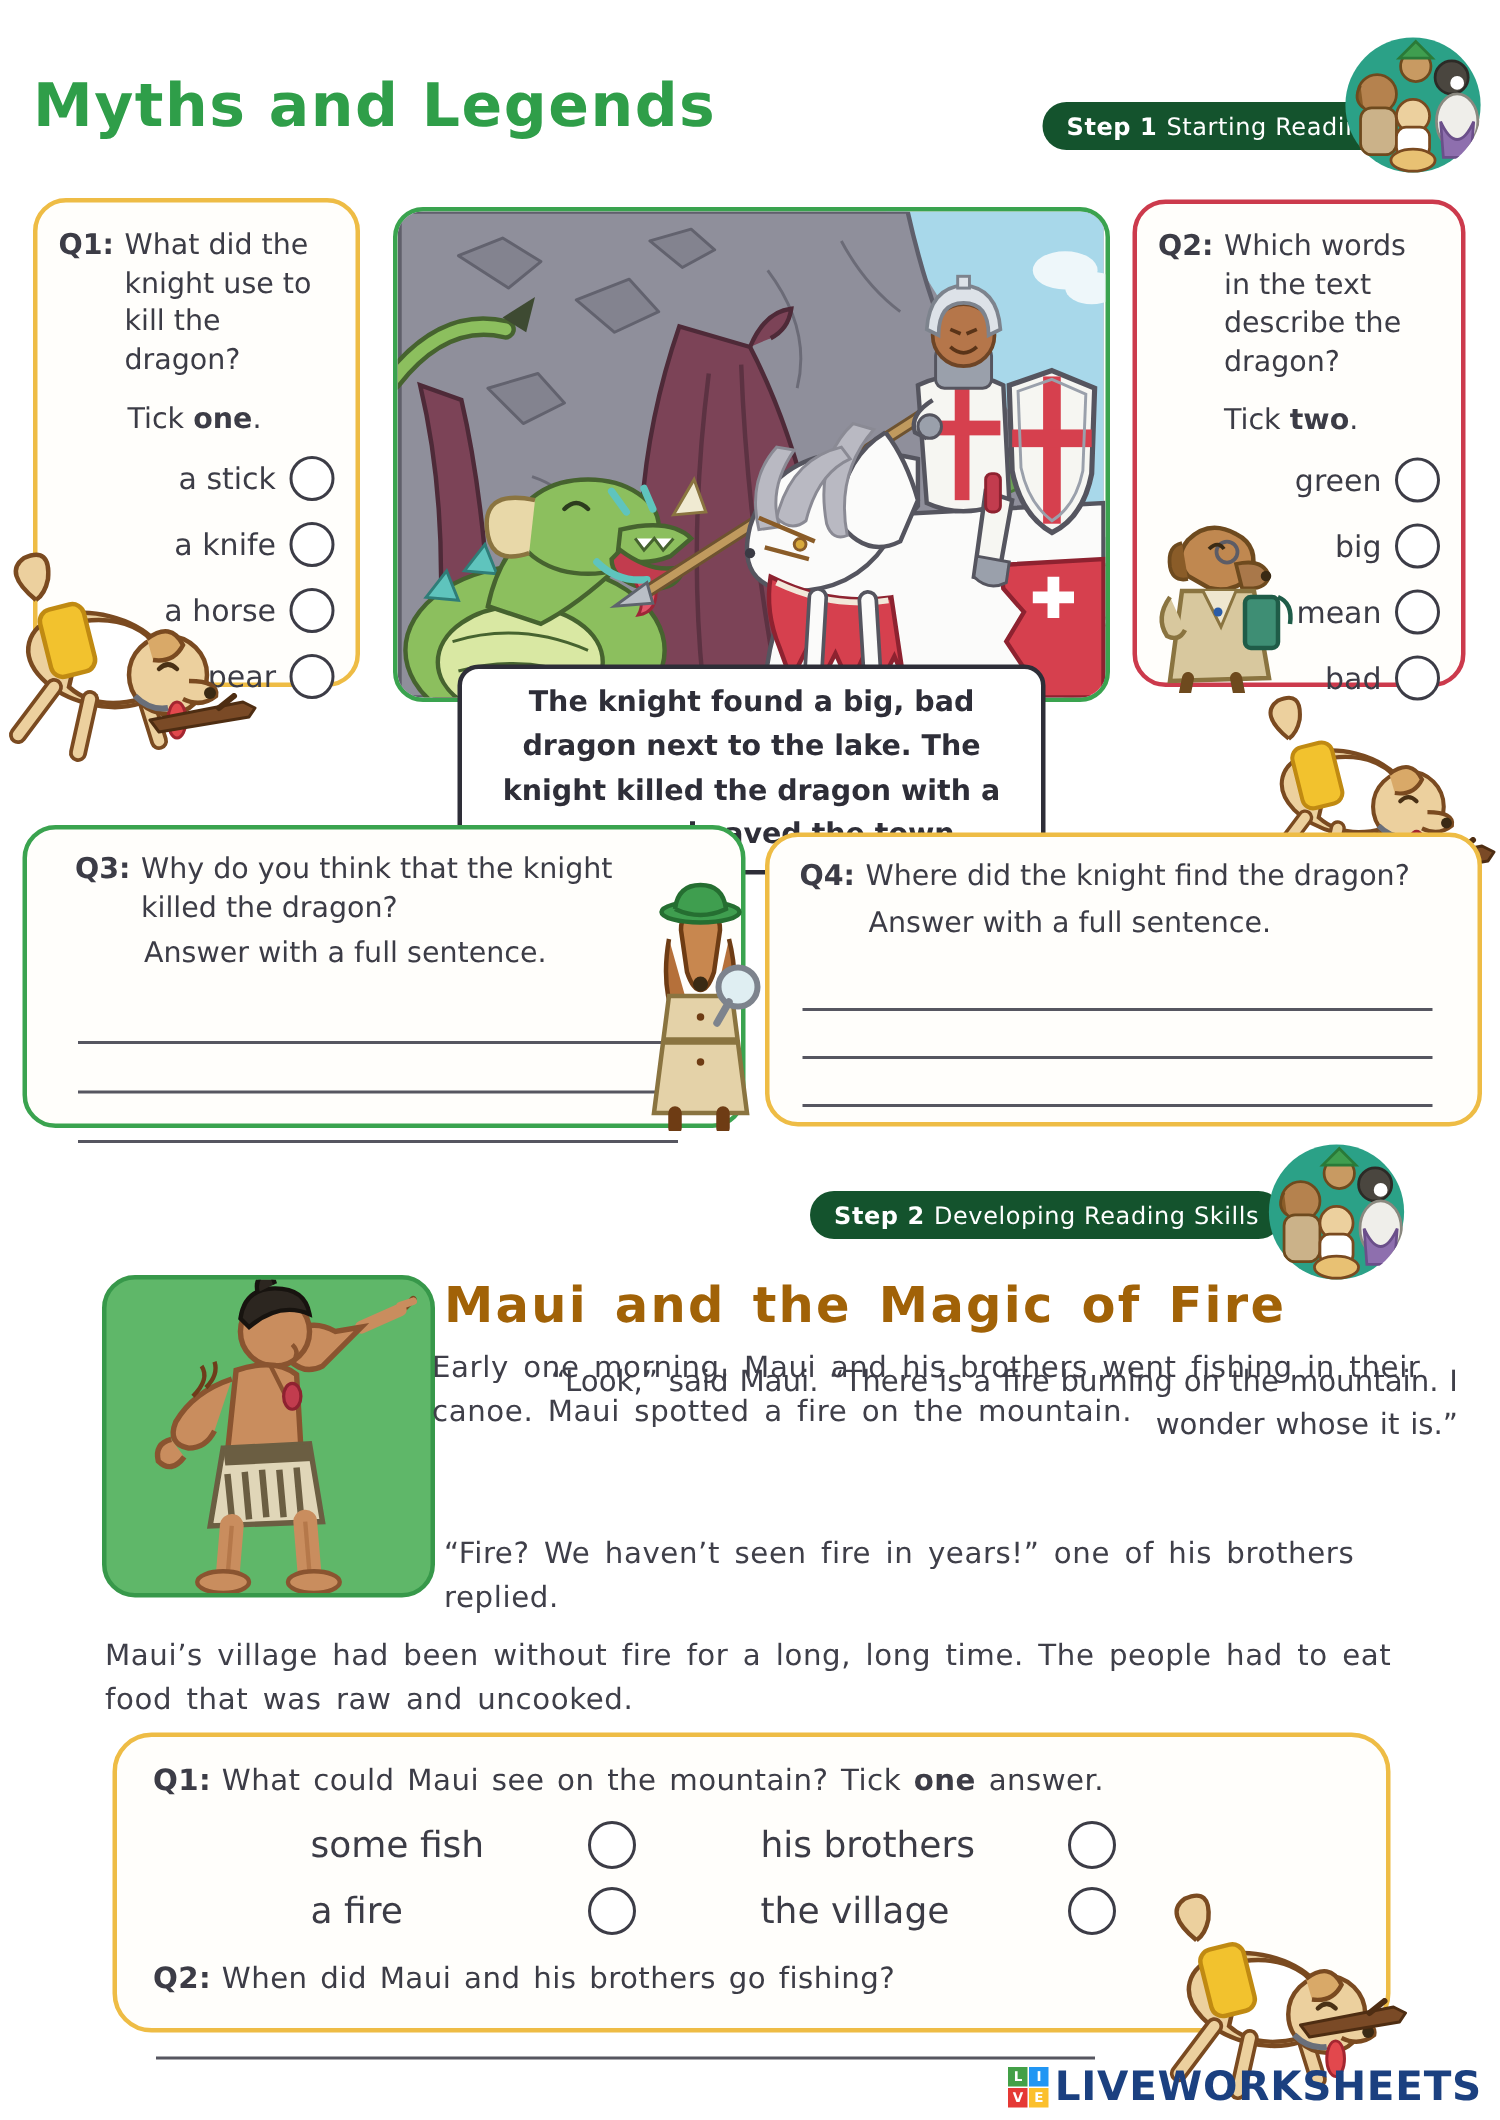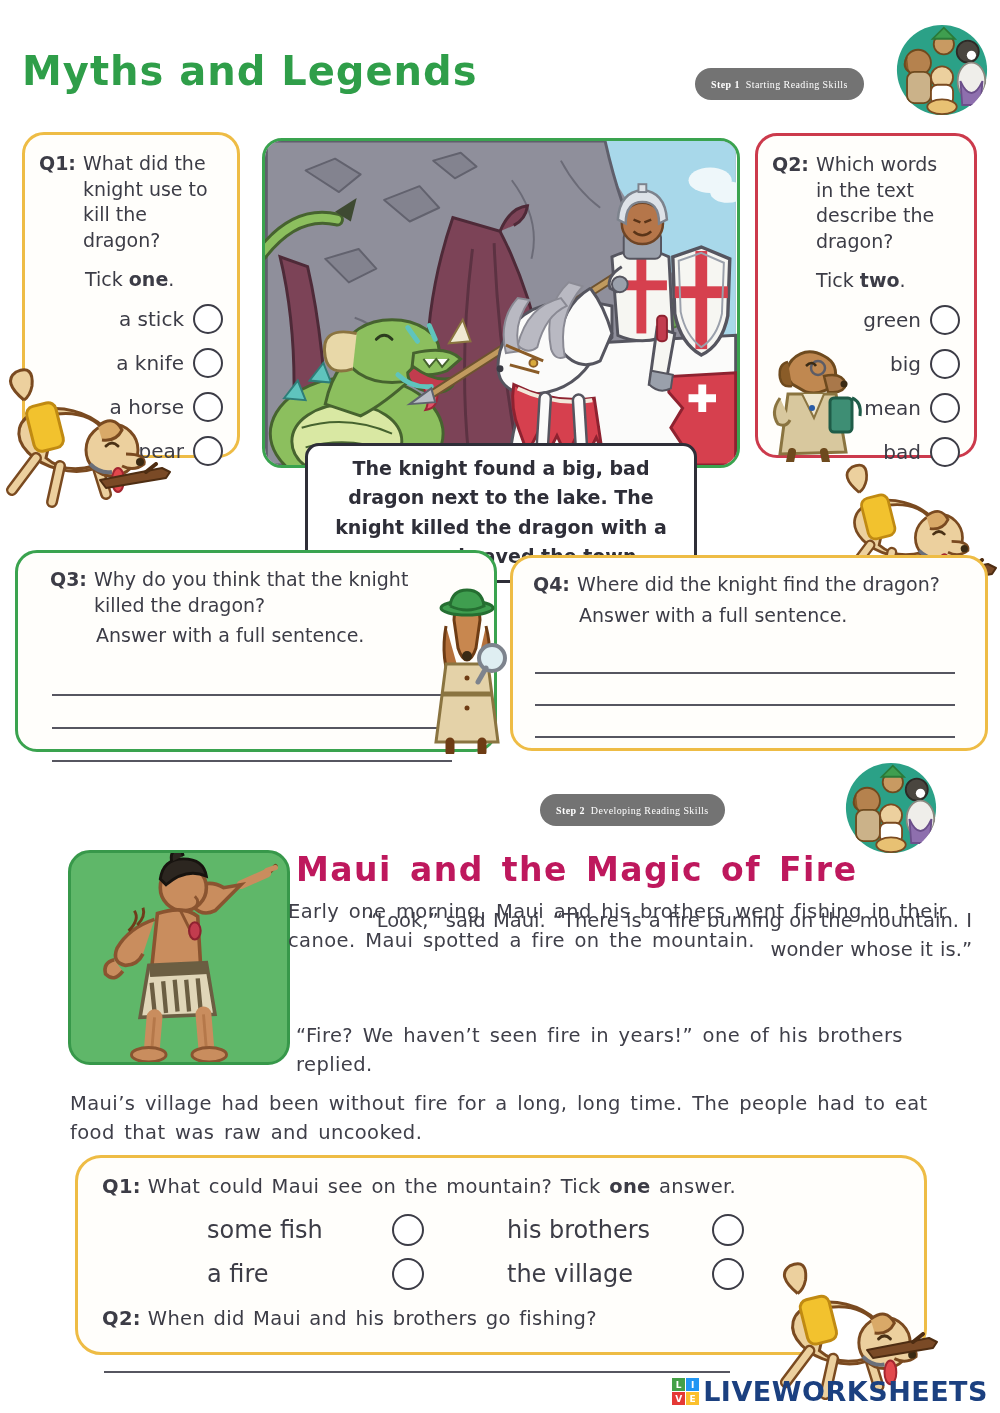--- a/index.html
+++ b/index.html
@@ -4,22 +4,22 @@
 <style>
   html,body { margin:0; padding:0; background:#ffffff; }
   .page {
     position:relative; width:1000px; height:1413px; background:#ffffff;
     font-family:"DejaVu Sans","Liberation Sans",sans-serif; color:#3c3c46; overflow:hidden;border-radius:21px;
   }
   .abs { position:absolute; }
 
   
   .main-title { left:22px; top:48px; font-size:40px; font-weight:bold; color:#2f9e49; letter-spacing:1px; }
-  .step-badge { height:32px; background:#737373; border-radius:16px; color:#ffffff;
-    display:flex; align-items:center; padding:0 16px; font-size:10px; letter-spacing:.4px; white-space:nowrap;font-family:Liberation Serif, serif; }
+  .step-badge { height:32px; background:#14532d; border-radius:16px; color:#ffffff;
+    display:flex; align-items:center; padding:0 16px; font-size:16px; letter-spacing:.4px; white-space:nowrap; }
   .step-badge b { margin-right:6px; }
   .badge-circle { border-radius:50%; overflow:hidden; }
 
   
   .qbox { background:#fffefb; border-radius:22px; box-sizing:border-box; }
   .b-gold { border:3px solid #eebc45; }
   .b-red  { border:3px solid #cc3a4c; }
   .b-green{ border:3px solid #3aa34f; }
   .q-head { display:flex; font-size:19px; line-height:1.35; }
   .q-num  { font-weight:bold; margin-right:7px; flex:0 0 auto; }
@@ -31,21 +31,21 @@
   .instr { font-size:19px; margin-left:46px; margin-top:6px; }
 
   
   .scene { left:262px; top:138px; width:478px; height:330px; border:3px solid #3aa34f;
     border-radius:20px; overflow:hidden; box-sizing:border-box; }
   .caption-box { left:305px; top:443px; width:392px; background:#ffffff; border:3px solid #2e2e38;
     border-radius:14px; padding:8px 14px; font-size:19px; font-weight:bold; text-align:center;
     line-height:1.55; color:#2e2e38; box-sizing:border-box; }
 
   
-  .story-title { font-size:33px; font-weight:bold; color:#be185d; letter-spacing:1.5px; word-spacing:5px; }
+  .story-title { font-size:33px; font-weight:bold; color:#a16207; letter-spacing:1.5px; word-spacing:5px; }
   .story-p { font-size:19.5px; line-height:1.48; letter-spacing:.4px; word-spacing:3px; color:#3f3f49; }
   .maui-box { left:68px; top:850px; width:222px; height:215px; background:#5fb769;
     border:3px solid #37984a; border-radius:22px; box-sizing:border-box; overflow:hidden; }
 
   
   .opt-grid { display:grid; grid-template-columns:185px 115px 205px 115px; row-gap:12px;
     margin:14px 0 0 105px; font-size:24px; align-items:center; }
   .opt-grid .tick-circle { margin-left:0; width:28px; height:28px; }
 
   

